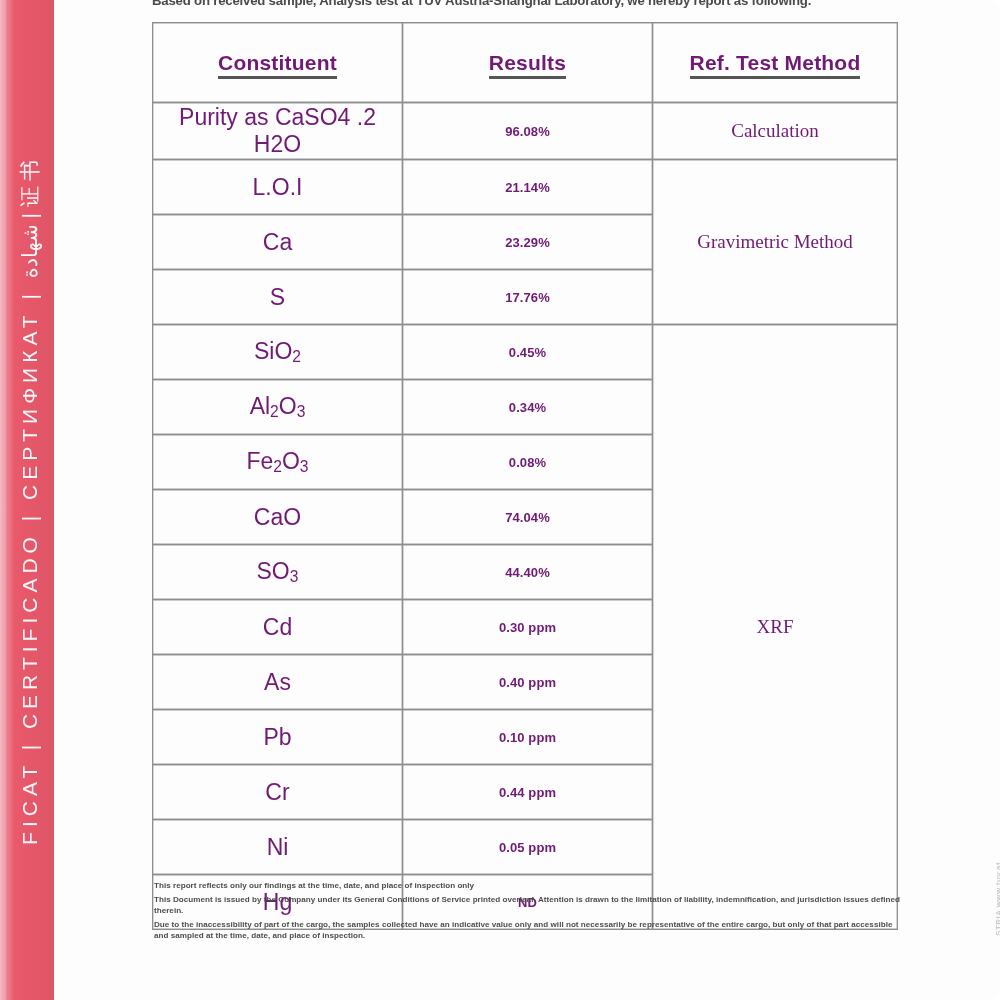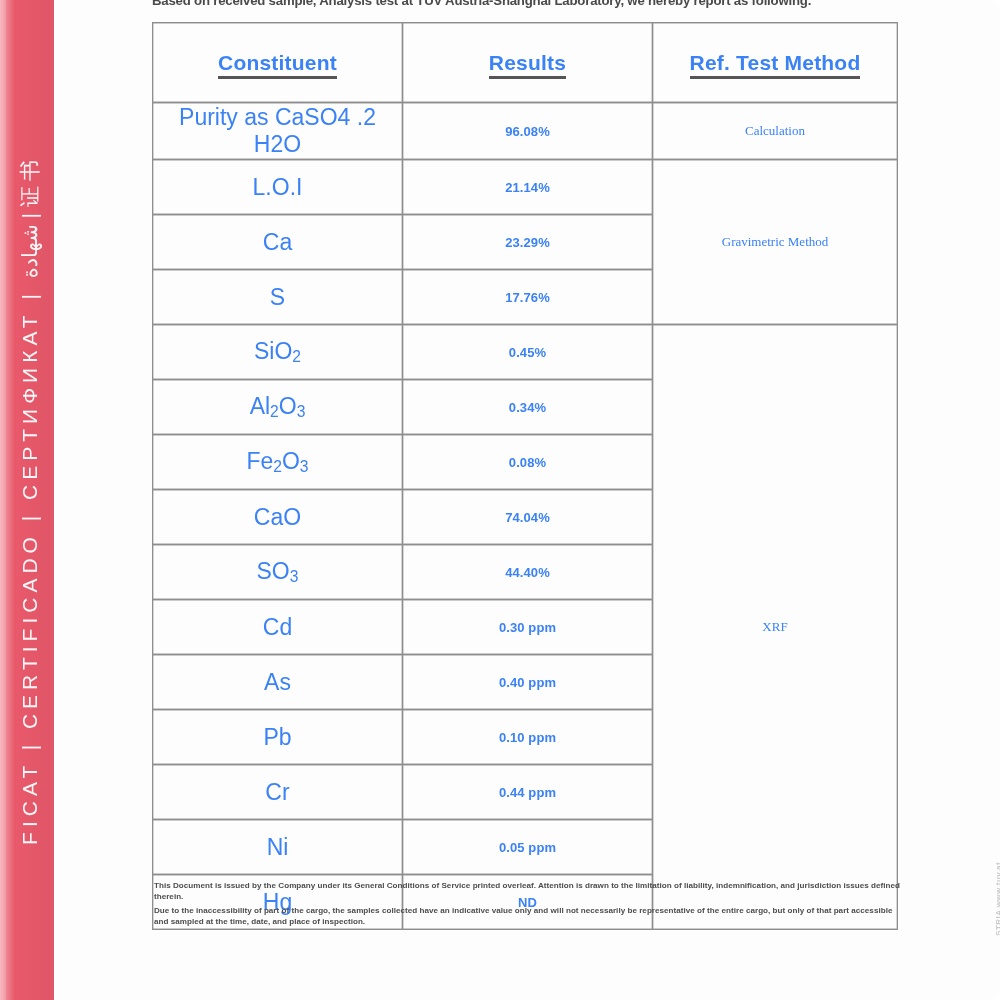--- a/index.html
+++ b/index.html
@@ -66,21 +66,21 @@
   table.report{
     border-collapse:collapse;
     width:745px;
     table-layout:fixed;
   }
   table.report td{
     border:1px solid #8e8e8e;
     box-shadow:inset 0 0 0 0.4px #9a9a9a;
     text-align:center;
     vertical-align:middle;
-    color:#3b82f6;
+    color:#701a75;
     filter:blur(.15px);
   }
   col.c-const{width:250px;}
   col.c-res{width:250px;}
   col.c-meth{width:245px;}
 
   
   td.hd{
     height:77px;
     font-size:21px;
@@ -100,21 +100,21 @@
     font-weight:400;
     color:#3d3d3d;
   }
   td.res{
     font-size:13px;
     font-weight:700;
     color:#2f2f2f;
     letter-spacing:.1px;
   }
   td.meth{
-    font-size:13px;
+    font-size:19px;
     font-weight:400;
     color:#4a4a4a;
     font-family:"Liberation Serif", serif;
   }
   sub{font-size:.68em;vertical-align:-0.22em;}
 
   
   #footer{
     position:absolute;left:154px;top:881px;width:752px;
     color:#4d4d4d;
@@ -229,19 +229,20 @@
         </tr>
         <tr>
           <td class="const">Hg</td>
           <td class="const res">ND</td>
         </tr>
       </tbody>
     </table>
   </div>
 
   <div id="footer">
+    <p>This report reflects only our findings at the time, date, and place of inspection only</p>
     <p>This Document is issued by the Company under its General Conditions of Service printed overleaf.  Attention is drawn to the limitation of liability, indemnification, and jurisdiction issues defined therein.</p>
     <p>Due to the inaccessibility of part of the cargo, the samples collected have an indicative value only and will not necessarily be representative of the entire cargo, but only of that part accessible and sampled at the time, date, and place of inspection.</p>
   </div>
 
   <div id="right-edge">STRIA  www.tuv.at</div>
 
 </div>
 
 </body></html>

